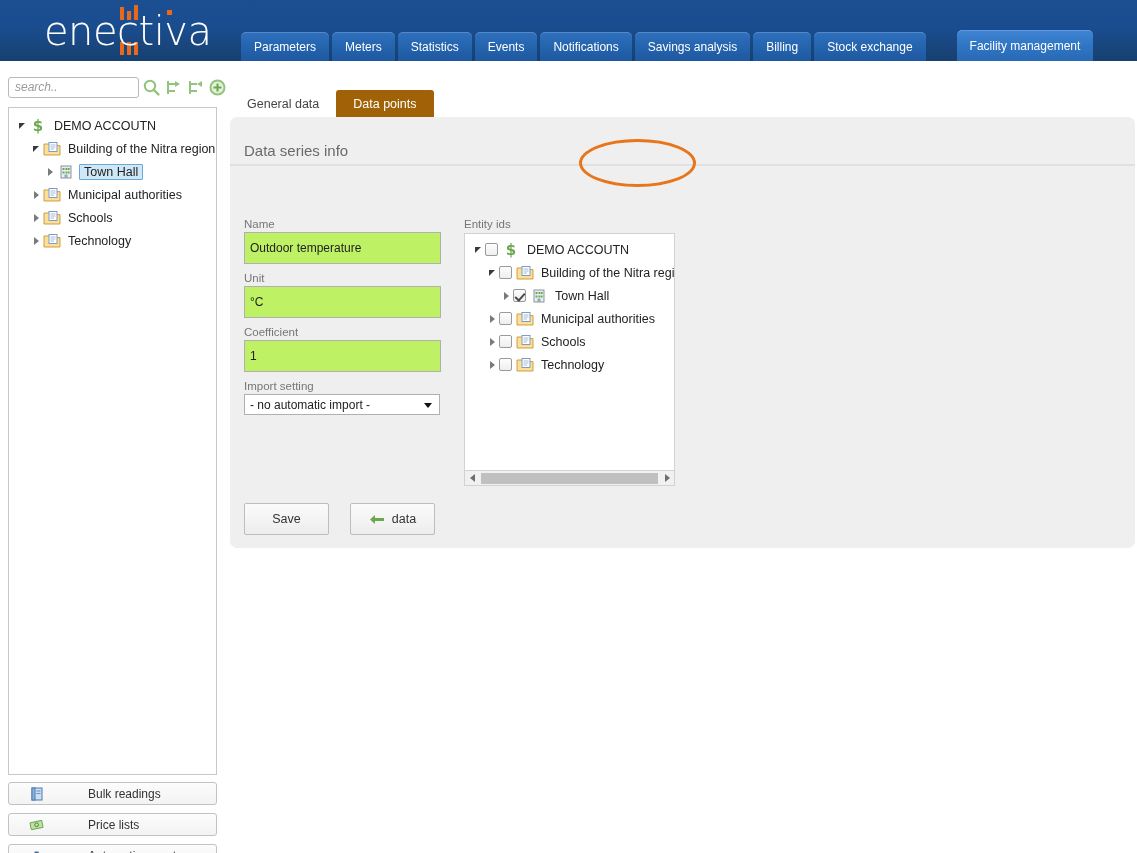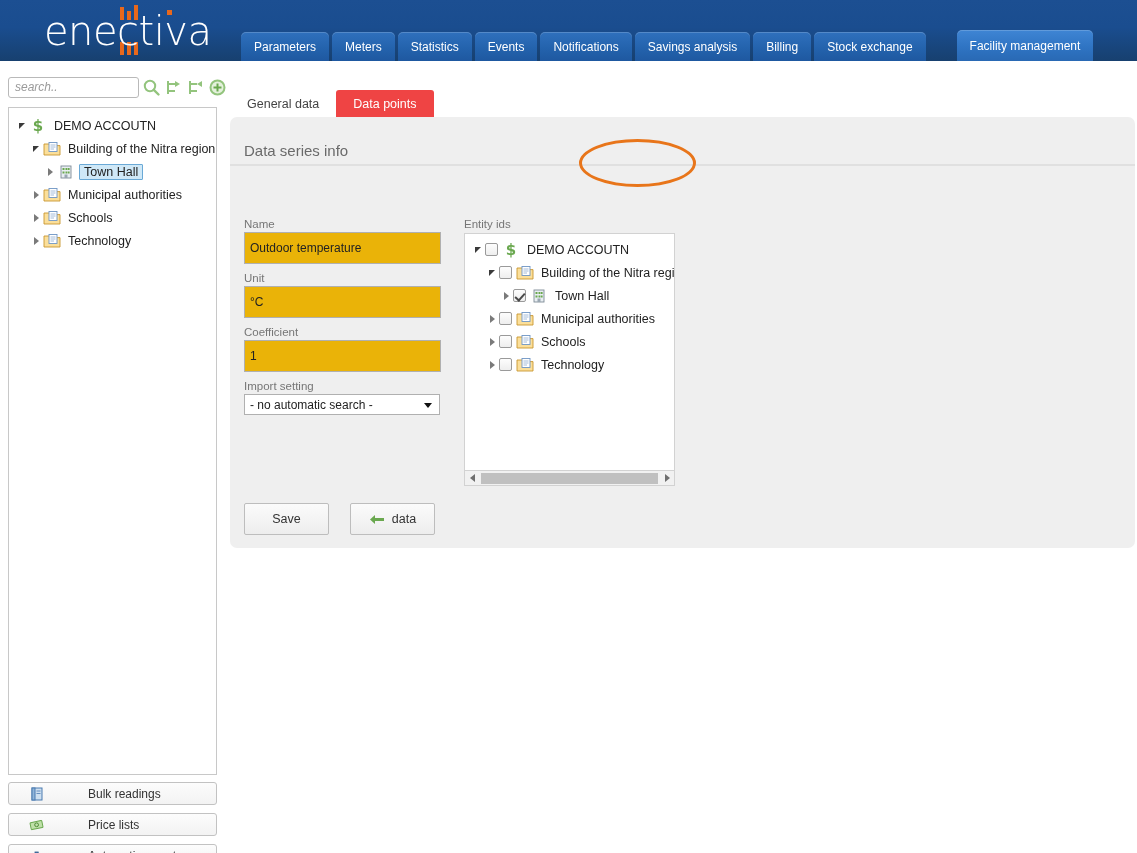--- a/index.html
+++ b/index.html
@@ -185,21 +185,21 @@
     height: 26px;
     padding: 0 17px;
     display: flex; align-items: center; justify-content: center;
     font-size: 12.5px;
     color: #444;
     cursor: pointer;
     border-radius: 3px 3px 0 0;
     background: transparent;
   }
   .subtab.active {
-    background: #ef4444;
+    background: #a16207;
     color: #ffffff;
     height: 27px;
   }
   #tab-annotation {
     position: absolute;
     left: 351px; top: 78px;
     width: 117px; height: 48px;
     border: 3px solid #e8751a;
     border-radius: 50%;
     pointer-events: none;
@@ -228,21 +228,21 @@
     width: 200px;
   }
   .fld-label {
     font-size: 11.5px;
     color: #767676;
     margin-bottom: 2px;
   }
   .fld-input {
     width: 197px; height: 32px;
     border: 1px solid #b0b0b0;
-    background: #eab308;
+    background: #bef264;
     padding: 15px 5px;
     font-family: "Liberation Sans", sans-serif;
     font-size: 12px;
     color: #222;
     margin-bottom: 8px;
     outline: none;
     display: block;
   }
   .fld-select {
     width: 196px; height: 21px;
@@ -549,21 +549,21 @@
       <input class="fld-input" type="text" value="Outdoor temperature" style="">
 
       <div class="fld-label">Unit</div>
       <input class="fld-input" type="text" value="°C" style="">
 
       <div class="fld-label">Coefficient</div>
       <input class="fld-input" type="text" value="1" style="">
 
       <div class="fld-label">Import setting</div>
       <div class="fld-select">
-        <span>- no automatic search -</span>
+        <span>- no automatic import -</span>
         <span class="arw"></span>
       </div>
     </div>
 
     <div id="entity-col">
       <div id="entity-label">Entity ids</div>
 
       <div id="entity-box">
         <div style="padding-left:6px;">
 

